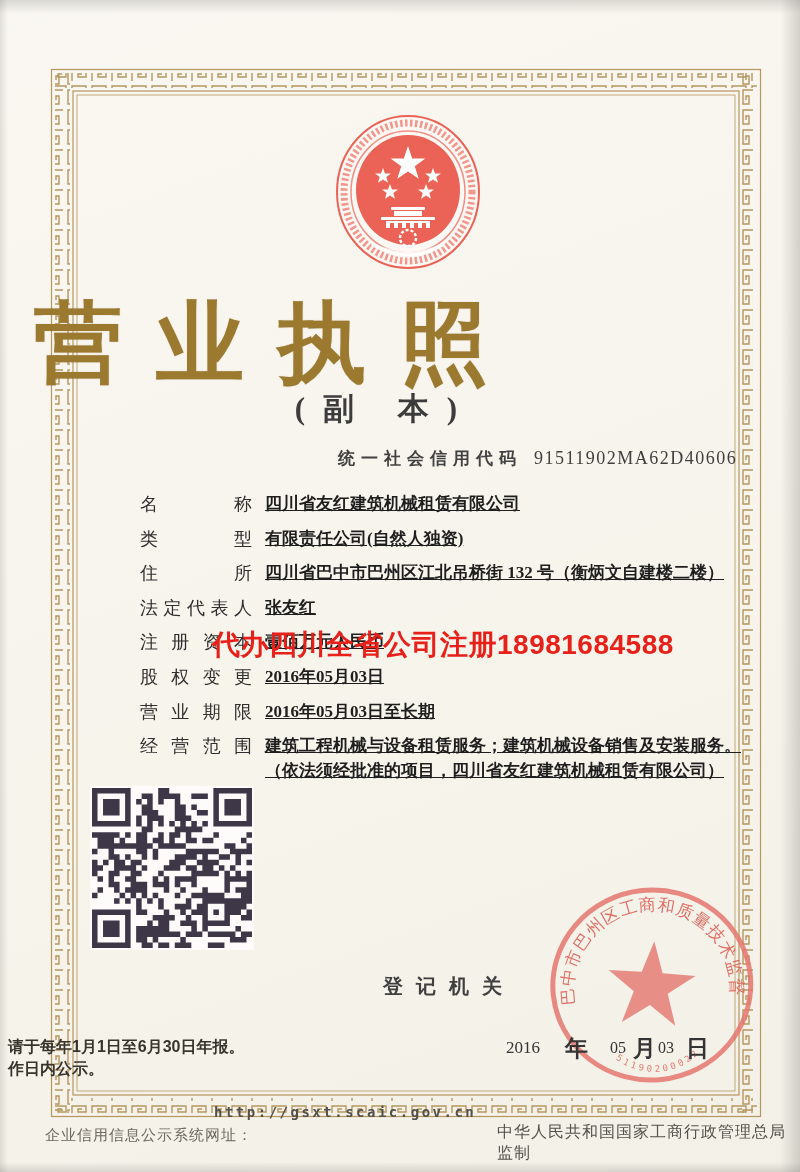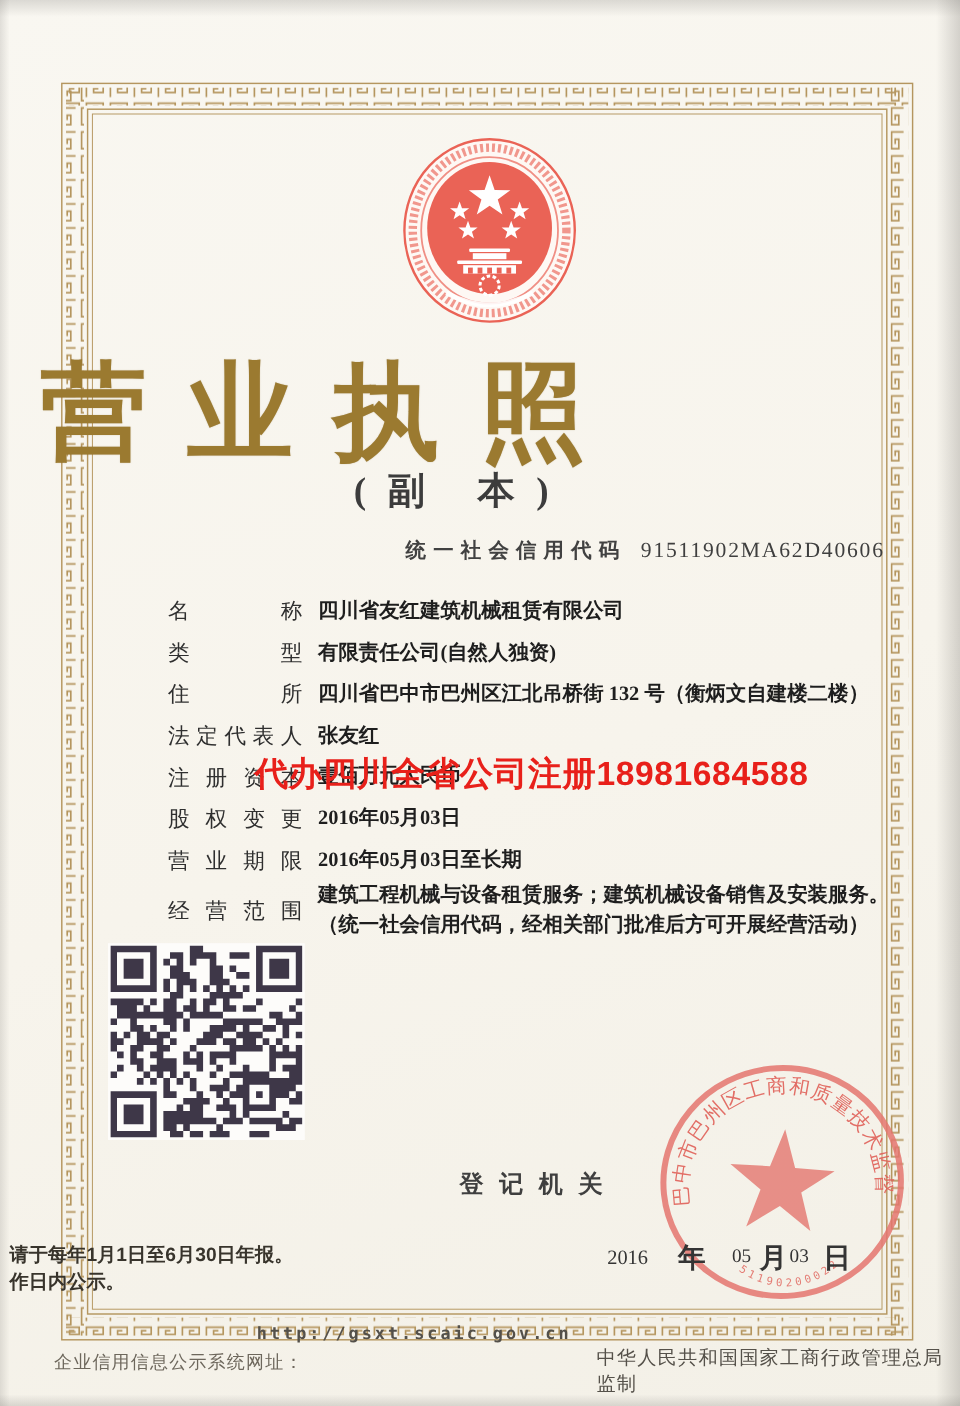--- a/index.html
+++ b/index.html
@@ -36,27 +36,27 @@
   .subtitle {
     position:absolute; top:388px; left:0; width:752px;
     text-align:center; padding-left:18px;
     font-size:31px; font-weight:600; letter-spacing:18px; color:#3c3c3c;
   }
   .codeline { position:absolute; left:338px; top:447px; white-space:nowrap; }
   .codeline .lbl { font-size:17px; font-weight:700; letter-spacing:6px; color:#414141; }
   .codeline .val { font-size:18px; letter-spacing:1.5px; color:#3f3f3f; margin-left:8px; }
 
   .fields { position:absolute; left:140px; top:492px; width:622px; }
-  .frow { display:flex; align-items:center; min-height:34.6px; }
+  .frow { display:flex; align-items:flex-start; min-height:34.6px; }
   .flabel {
     width:112px; flex:0 0 112px; margin-right:13px;
     font-size:18px; color:#2f2f2f; font-weight:500;
     text-align:justify; text-align-last:justify;
   }
-  .fvalue { font-size:17px; font-weight:600; color:#1e1e1e; line-height:1.45; }
+  .fvalue { font-size:17px; font-weight:600; color:#1e1e1e; line-height:1.45;text-decoration:underline; }
   .fvalue .l2 { font-weight:600; }
 
   .watermark {
     position:absolute; left:212px; top:626px; white-space:nowrap;
     font-family:"Liberation Sans", sans-serif;
     font-size:28px; font-weight:700; letter-spacing:0.5px;
     z-index:30;
   }
 
   .qr { position:absolute; left:90px; top:786px; width:164px; height:164px;
@@ -173,21 +173,21 @@
     <div class="fvalue">2016年05月03日</div>
   </div>
   <div class="frow">
     <div class="flabel">营业期限</div>
     <div class="fvalue">2016年05月03日至长期</div>
   </div>
   <div class="frow">
     <div class="flabel">经营范围</div>
     <div class="fvalue">
       <div class="l1">建筑工程机械与设备租赁服务；建筑机械设备销售及安装服务。</div>
-      <div class="l2">（统一社会信用代码，经相关部门批准后方可开展经营活动）</div>
+      <div class="l2">（依法须经批准的项目，四川省友红建筑机械租赁有限公司）</div>
     </div>
   </div>
 </div>
 
 <div class="watermark" style="color: rgb(232, 32, 26);">代办四川全省公司注册18981684588</div>
 
 <div class="qr">
   <svg id="qr-svg" width="160" height="160" viewBox="0 0 162.4 162.4">
       <path d="M0.0 0.0h5.6v5.6h-5.6zM5.6 0.0h5.6v5.6h-5.6zM11.2 0.0h5.6v5.6h-5.6zM16.8 0.0h5.6v5.6h-5.6zM22.4 0.0h5.6v5.6h-5.6zM28.0 0.0h5.6v5.6h-5.6zM33.6 0.0h5.6v5.6h-5.6zM67.2 0.0h5.6v5.6h-5.6zM72.8 0.0h5.6v5.6h-5.6zM123.2 0.0h5.6v5.6h-5.6zM128.8 0.0h5.6v5.6h-5.6zM134.4 0.0h5.6v5.6h-5.6zM140.0 0.0h5.6v5.6h-5.6zM145.6 0.0h5.6v5.6h-5.6zM151.2 0.0h5.6v5.6h-5.6zM156.8 0.0h5.6v5.6h-5.6zM0.0 5.6h5.6v5.6h-5.6zM33.6 5.6h5.6v5.6h-5.6zM50.4 5.6h5.6v5.6h-5.6zM56.0 5.6h5.6v5.6h-5.6zM67.2 5.6h5.6v5.6h-5.6zM72.8 5.6h5.6v5.6h-5.6zM78.4 5.6h5.6v5.6h-5.6zM84.0 5.6h5.6v5.6h-5.6zM100.8 5.6h5.6v5.6h-5.6zM106.4 5.6h5.6v5.6h-5.6zM112.0 5.6h5.6v5.6h-5.6zM123.2 5.6h5.6v5.6h-5.6zM156.8 5.6h5.6v5.6h-5.6zM0.0 11.2h5.6v5.6h-5.6zM11.2 11.2h5.6v5.6h-5.6zM16.8 11.2h5.6v5.6h-5.6zM22.4 11.2h5.6v5.6h-5.6zM33.6 11.2h5.6v5.6h-5.6zM44.8 11.2h5.6v5.6h-5.6zM56.0 11.2h5.6v5.6h-5.6zM67.2 11.2h5.6v5.6h-5.6zM84.0 11.2h5.6v5.6h-5.6zM123.2 11.2h5.6v5.6h-5.6zM134.4 11.2h5.6v5.6h-5.6zM140.0 11.2h5.6v5.6h-5.6zM145.6 11.2h5.6v5.6h-5.6zM156.8 11.2h5.6v5.6h-5.6zM0.0 16.8h5.6v5.6h-5.6zM11.2 16.8h5.6v5.6h-5.6zM16.8 16.8h5.6v5.6h-5.6zM22.4 16.8h5.6v5.6h-5.6zM33.6 16.8h5.6v5.6h-5.6zM50.4 16.8h5.6v5.6h-5.6zM56.0 16.8h5.6v5.6h-5.6zM84.0 16.8h5.6v5.6h-5.6zM89.6 16.8h5.6v5.6h-5.6zM100.8 16.8h5.6v5.6h-5.6zM123.2 16.8h5.6v5.6h-5.6zM134.4 16.8h5.6v5.6h-5.6zM140.0 16.8h5.6v5.6h-5.6zM145.6 16.8h5.6v5.6h-5.6zM156.8 16.8h5.6v5.6h-5.6zM0.0 22.4h5.6v5.6h-5.6zM11.2 22.4h5.6v5.6h-5.6zM16.8 22.4h5.6v5.6h-5.6zM22.4 22.4h5.6v5.6h-5.6zM33.6 22.4h5.6v5.6h-5.6zM50.4 22.4h5.6v5.6h-5.6zM56.0 22.4h5.6v5.6h-5.6zM61.6 22.4h5.6v5.6h-5.6zM84.0 22.4h5.6v5.6h-5.6zM89.6 22.4h5.6v5.6h-5.6zM106.4 22.4h5.6v5.6h-5.6zM112.0 22.4h5.6v5.6h-5.6zM123.2 22.4h5.6v5.6h-5.6zM134.4 22.4h5.6v5.6h-5.6zM140.0 22.4h5.6v5.6h-5.6zM145.6 22.4h5.6v5.6h-5.6zM156.8 22.4h5.6v5.6h-5.6zM0.0 28.0h5.6v5.6h-5.6zM33.6 28.0h5.6v5.6h-5.6zM44.8 28.0h5.6v5.6h-5.6zM56.0 28.0h5.6v5.6h-5.6zM61.6 28.0h5.6v5.6h-5.6zM67.2 28.0h5.6v5.6h-5.6zM84.0 28.0h5.6v5.6h-5.6zM89.6 28.0h5.6v5.6h-5.6zM95.2 28.0h5.6v5.6h-5.6zM123.2 28.0h5.6v5.6h-5.6zM156.8 28.0h5.6v5.6h-5.6zM0.0 33.6h5.6v5.6h-5.6zM5.6 33.6h5.6v5.6h-5.6zM11.2 33.6h5.6v5.6h-5.6zM16.8 33.6h5.6v5.6h-5.6zM22.4 33.6h5.6v5.6h-5.6zM28.0 33.6h5.6v5.6h-5.6zM33.6 33.6h5.6v5.6h-5.6zM44.8 33.6h5.6v5.6h-5.6zM56.0 33.6h5.6v5.6h-5.6zM67.2 33.6h5.6v5.6h-5.6zM78.4 33.6h5.6v5.6h-5.6zM89.6 33.6h5.6v5.6h-5.6zM100.8 33.6h5.6v5.6h-5.6zM112.0 33.6h5.6v5.6h-5.6zM123.2 33.6h5.6v5.6h-5.6zM128.8 33.6h5.6v5.6h-5.6zM134.4 33.6h5.6v5.6h-5.6zM140.0 33.6h5.6v5.6h-5.6zM145.6 33.6h5.6v5.6h-5.6zM151.2 33.6h5.6v5.6h-5.6zM156.8 33.6h5.6v5.6h-5.6zM50.4 39.2h5.6v5.6h-5.6zM56.0 39.2h5.6v5.6h-5.6zM84.0 39.2h5.6v5.6h-5.6zM89.6 39.2h5.6v5.6h-5.6zM95.2 39.2h5.6v5.6h-5.6zM100.8 39.2h5.6v5.6h-5.6zM106.4 39.2h5.6v5.6h-5.6zM0.0 44.8h5.6v5.6h-5.6zM5.6 44.8h5.6v5.6h-5.6zM11.2 44.8h5.6v5.6h-5.6zM16.8 44.8h5.6v5.6h-5.6zM22.4 44.8h5.6v5.6h-5.6zM33.6 44.8h5.6v5.6h-5.6zM44.8 44.8h5.6v5.6h-5.6zM50.4 44.8h5.6v5.6h-5.6zM67.2 44.8h5.6v5.6h-5.6zM78.4 44.8h5.6v5.6h-5.6zM84.0 44.8h5.6v5.6h-5.6zM95.2 44.8h5.6v5.6h-5.6zM123.2 44.8h5.6v5.6h-5.6zM156.8 44.8h5.6v5.6h-5.6zM5.6 50.4h5.6v5.6h-5.6zM11.2 50.4h5.6v5.6h-5.6zM16.8 50.4h5.6v5.6h-5.6zM28.0 50.4h5.6v5.6h-5.6zM44.8 50.4h5.6v5.6h-5.6zM50.4 50.4h5.6v5.6h-5.6zM61.6 50.4h5.6v5.6h-5.6zM67.2 50.4h5.6v5.6h-5.6zM78.4 50.4h5.6v5.6h-5.6zM95.2 50.4h5.6v5.6h-5.6zM100.8 50.4h5.6v5.6h-5.6zM112.0 50.4h5.6v5.6h-5.6zM117.6 50.4h5.6v5.6h-5.6zM151.2 50.4h5.6v5.6h-5.6zM5.6 56.0h5.6v5.6h-5.6zM11.2 56.0h5.6v5.6h-5.6zM16.8 56.0h5.6v5.6h-5.6zM22.4 56.0h5.6v5.6h-5.6zM28.0 56.0h5.6v5.6h-5.6zM33.6 56.0h5.6v5.6h-5.6zM39.2 56.0h5.6v5.6h-5.6zM44.8 56.0h5.6v5.6h-5.6zM50.4 56.0h5.6v5.6h-5.6zM56.0 56.0h5.6v5.6h-5.6zM67.2 56.0h5.6v5.6h-5.6zM72.8 56.0h5.6v5.6h-5.6zM78.4 56.0h5.6v5.6h-5.6zM84.0 56.0h5.6v5.6h-5.6zM89.6 56.0h5.6v5.6h-5.6zM134.4 56.0h5.6v5.6h-5.6zM140.0 56.0h5.6v5.6h-5.6zM156.8 56.0h5.6v5.6h-5.6zM0.0 61.6h5.6v5.6h-5.6zM16.8 61.6h5.6v5.6h-5.6zM44.8 61.6h5.6v5.6h-5.6zM50.4 61.6h5.6v5.6h-5.6zM61.6 61.6h5.6v5.6h-5.6zM95.2 61.6h5.6v5.6h-5.6zM100.8 61.6h5.6v5.6h-5.6zM106.4 61.6h5.6v5.6h-5.6zM112.0 61.6h5.6v5.6h-5.6zM117.6 61.6h5.6v5.6h-5.6zM123.2 61.6h5.6v5.6h-5.6zM140.0 61.6h5.6v5.6h-5.6zM145.6 61.6h5.6v5.6h-5.6zM151.2 61.6h5.6v5.6h-5.6zM156.8 61.6h5.6v5.6h-5.6zM16.8 67.2h5.6v5.6h-5.6zM22.4 67.2h5.6v5.6h-5.6zM33.6 67.2h5.6v5.6h-5.6zM50.4 67.2h5.6v5.6h-5.6zM61.6 67.2h5.6v5.6h-5.6zM84.0 67.2h5.6v5.6h-5.6zM89.6 67.2h5.6v5.6h-5.6zM95.2 67.2h5.6v5.6h-5.6zM100.8 67.2h5.6v5.6h-5.6zM112.0 67.2h5.6v5.6h-5.6zM128.8 67.2h5.6v5.6h-5.6zM134.4 67.2h5.6v5.6h-5.6zM145.6 67.2h5.6v5.6h-5.6zM0.0 72.8h5.6v5.6h-5.6zM11.2 72.8h5.6v5.6h-5.6zM22.4 72.8h5.6v5.6h-5.6zM28.0 72.8h5.6v5.6h-5.6zM39.2 72.8h5.6v5.6h-5.6zM44.8 72.8h5.6v5.6h-5.6zM78.4 72.8h5.6v5.6h-5.6zM84.0 72.8h5.6v5.6h-5.6zM89.6 72.8h5.6v5.6h-5.6zM106.4 72.8h5.6v5.6h-5.6zM112.0 72.8h5.6v5.6h-5.6zM117.6 72.8h5.6v5.6h-5.6zM123.2 72.8h5.6v5.6h-5.6zM145.6 72.8h5.6v5.6h-5.6zM156.8 72.8h5.6v5.6h-5.6zM0.0 78.4h5.6v5.6h-5.6zM5.6 78.4h5.6v5.6h-5.6zM22.4 78.4h5.6v5.6h-5.6zM28.0 78.4h5.6v5.6h-5.6zM33.6 78.4h5.6v5.6h-5.6zM39.2 78.4h5.6v5.6h-5.6zM50.4 78.4h5.6v5.6h-5.6zM72.8 78.4h5.6v5.6h-5.6zM78.4 78.4h5.6v5.6h-5.6zM84.0 78.4h5.6v5.6h-5.6zM95.2 78.4h5.6v5.6h-5.6zM100.8 78.4h5.6v5.6h-5.6zM112.0 78.4h5.6v5.6h-5.6zM117.6 78.4h5.6v5.6h-5.6zM128.8 78.4h5.6v5.6h-5.6zM140.0 78.4h5.6v5.6h-5.6zM0.0 84.0h5.6v5.6h-5.6zM16.8 84.0h5.6v5.6h-5.6zM22.4 84.0h5.6v5.6h-5.6zM39.2 84.0h5.6v5.6h-5.6zM44.8 84.0h5.6v5.6h-5.6zM67.2 84.0h5.6v5.6h-5.6zM100.8 84.0h5.6v5.6h-5.6zM106.4 84.0h5.6v5.6h-5.6zM112.0 84.0h5.6v5.6h-5.6zM117.6 84.0h5.6v5.6h-5.6zM123.2 84.0h5.6v5.6h-5.6zM134.4 84.0h5.6v5.6h-5.6zM145.6 84.0h5.6v5.6h-5.6zM156.8 84.0h5.6v5.6h-5.6zM5.6 89.6h5.6v5.6h-5.6zM16.8 89.6h5.6v5.6h-5.6zM33.6 89.6h5.6v5.6h-5.6zM39.2 89.6h5.6v5.6h-5.6zM61.6 89.6h5.6v5.6h-5.6zM72.8 89.6h5.6v5.6h-5.6zM84.0 89.6h5.6v5.6h-5.6zM89.6 89.6h5.6v5.6h-5.6zM95.2 89.6h5.6v5.6h-5.6zM100.8 89.6h5.6v5.6h-5.6zM134.4 89.6h5.6v5.6h-5.6zM140.0 89.6h5.6v5.6h-5.6zM145.6 89.6h5.6v5.6h-5.6zM151.2 89.6h5.6v5.6h-5.6zM156.8 89.6h5.6v5.6h-5.6zM16.8 95.2h5.6v5.6h-5.6zM22.4 95.2h5.6v5.6h-5.6zM39.2 95.2h5.6v5.6h-5.6zM44.8 95.2h5.6v5.6h-5.6zM50.4 95.2h5.6v5.6h-5.6zM61.6 95.2h5.6v5.6h-5.6zM67.2 95.2h5.6v5.6h-5.6zM72.8 95.2h5.6v5.6h-5.6zM84.0 95.2h5.6v5.6h-5.6zM100.8 95.2h5.6v5.6h-5.6zM134.4 95.2h5.6v5.6h-5.6zM156.8 95.2h5.6v5.6h-5.6zM5.6 100.8h5.6v5.6h-5.6zM22.4 100.8h5.6v5.6h-5.6zM33.6 100.8h5.6v5.6h-5.6zM39.2 100.8h5.6v5.6h-5.6zM44.8 100.8h5.6v5.6h-5.6zM50.4 100.8h5.6v5.6h-5.6zM72.8 100.8h5.6v5.6h-5.6zM89.6 100.8h5.6v5.6h-5.6zM112.0 100.8h5.6v5.6h-5.6zM134.4 100.8h5.6v5.6h-5.6zM145.6 100.8h5.6v5.6h-5.6zM151.2 100.8h5.6v5.6h-5.6zM156.8 100.8h5.6v5.6h-5.6zM0.0 106.4h5.6v5.6h-5.6zM28.0 106.4h5.6v5.6h-5.6zM39.2 106.4h5.6v5.6h-5.6zM50.4 106.4h5.6v5.6h-5.6zM61.6 106.4h5.6v5.6h-5.6zM84.0 106.4h5.6v5.6h-5.6zM100.8 106.4h5.6v5.6h-5.6zM106.4 106.4h5.6v5.6h-5.6zM112.0 106.4h5.6v5.6h-5.6zM117.6 106.4h5.6v5.6h-5.6zM123.2 106.4h5.6v5.6h-5.6zM128.8 106.4h5.6v5.6h-5.6zM151.2 106.4h5.6v5.6h-5.6zM156.8 106.4h5.6v5.6h-5.6zM22.4 112.0h5.6v5.6h-5.6zM33.6 112.0h5.6v5.6h-5.6zM44.8 112.0h5.6v5.6h-5.6zM56.0 112.0h5.6v5.6h-5.6zM67.2 112.0h5.6v5.6h-5.6zM95.2 112.0h5.6v5.6h-5.6zM112.0 112.0h5.6v5.6h-5.6zM117.6 112.0h5.6v5.6h-5.6zM123.2 112.0h5.6v5.6h-5.6zM128.8 112.0h5.6v5.6h-5.6zM134.4 112.0h5.6v5.6h-5.6zM140.0 112.0h5.6v5.6h-5.6zM145.6 112.0h5.6v5.6h-5.6zM151.2 112.0h5.6v5.6h-5.6zM156.8 112.0h5.6v5.6h-5.6zM44.8 117.6h5.6v5.6h-5.6zM67.2 117.6h5.6v5.6h-5.6zM84.0 117.6h5.6v5.6h-5.6zM89.6 117.6h5.6v5.6h-5.6zM95.2 117.6h5.6v5.6h-5.6zM106.4 117.6h5.6v5.6h-5.6zM112.0 117.6h5.6v5.6h-5.6zM134.4 117.6h5.6v5.6h-5.6zM140.0 117.6h5.6v5.6h-5.6zM145.6 117.6h5.6v5.6h-5.6zM151.2 117.6h5.6v5.6h-5.6zM0.0 123.2h5.6v5.6h-5.6zM5.6 123.2h5.6v5.6h-5.6zM11.2 123.2h5.6v5.6h-5.6zM16.8 123.2h5.6v5.6h-5.6zM22.4 123.2h5.6v5.6h-5.6zM28.0 123.2h5.6v5.6h-5.6zM33.6 123.2h5.6v5.6h-5.6zM44.8 123.2h5.6v5.6h-5.6zM50.4 123.2h5.6v5.6h-5.6zM72.8 123.2h5.6v5.6h-5.6zM89.6 123.2h5.6v5.6h-5.6zM100.8 123.2h5.6v5.6h-5.6zM106.4 123.2h5.6v5.6h-5.6zM112.0 123.2h5.6v5.6h-5.6zM123.2 123.2h5.6v5.6h-5.6zM134.4 123.2h5.6v5.6h-5.6zM140.0 123.2h5.6v5.6h-5.6zM145.6 123.2h5.6v5.6h-5.6zM156.8 123.2h5.6v5.6h-5.6zM0.0 128.8h5.6v5.6h-5.6zM33.6 128.8h5.6v5.6h-5.6zM61.6 128.8h5.6v5.6h-5.6zM67.2 128.8h5.6v5.6h-5.6zM72.8 128.8h5.6v5.6h-5.6zM78.4 128.8h5.6v5.6h-5.6zM95.2 128.8h5.6v5.6h-5.6zM112.0 128.8h5.6v5.6h-5.6zM134.4 128.8h5.6v5.6h-5.6zM151.2 128.8h5.6v5.6h-5.6zM156.8 128.8h5.6v5.6h-5.6zM0.0 134.4h5.6v5.6h-5.6zM11.2 134.4h5.6v5.6h-5.6zM16.8 134.4h5.6v5.6h-5.6zM22.4 134.4h5.6v5.6h-5.6zM33.6 134.4h5.6v5.6h-5.6zM56.0 134.4h5.6v5.6h-5.6zM67.2 134.4h5.6v5.6h-5.6zM72.8 134.4h5.6v5.6h-5.6zM89.6 134.4h5.6v5.6h-5.6zM95.2 134.4h5.6v5.6h-5.6zM100.8 134.4h5.6v5.6h-5.6zM112.0 134.4h5.6v5.6h-5.6zM117.6 134.4h5.6v5.6h-5.6zM123.2 134.4h5.6v5.6h-5.6zM128.8 134.4h5.6v5.6h-5.6zM134.4 134.4h5.6v5.6h-5.6zM0.0 140.0h5.6v5.6h-5.6zM11.2 140.0h5.6v5.6h-5.6zM16.8 140.0h5.6v5.6h-5.6zM22.4 140.0h5.6v5.6h-5.6zM33.6 140.0h5.6v5.6h-5.6zM44.8 140.0h5.6v5.6h-5.6zM50.4 140.0h5.6v5.6h-5.6zM56.0 140.0h5.6v5.6h-5.6zM61.6 140.0h5.6v5.6h-5.6zM67.2 140.0h5.6v5.6h-5.6zM72.8 140.0h5.6v5.6h-5.6zM100.8 140.0h5.6v5.6h-5.6zM112.0 140.0h5.6v5.6h-5.6zM145.6 140.0h5.6v5.6h-5.6zM0.0 145.6h5.6v5.6h-5.6zM11.2 145.6h5.6v5.6h-5.6zM16.8 145.6h5.6v5.6h-5.6zM22.4 145.6h5.6v5.6h-5.6zM33.6 145.6h5.6v5.6h-5.6zM44.8 145.6h5.6v5.6h-5.6zM50.4 145.6h5.6v5.6h-5.6zM56.0 145.6h5.6v5.6h-5.6zM61.6 145.6h5.6v5.6h-5.6zM67.2 145.6h5.6v5.6h-5.6zM72.8 145.6h5.6v5.6h-5.6zM78.4 145.6h5.6v5.6h-5.6zM84.0 145.6h5.6v5.6h-5.6zM95.2 145.6h5.6v5.6h-5.6zM100.8 145.6h5.6v5.6h-5.6zM106.4 145.6h5.6v5.6h-5.6zM117.6 145.6h5.6v5.6h-5.6zM123.2 145.6h5.6v5.6h-5.6zM128.8 145.6h5.6v5.6h-5.6zM134.4 145.6h5.6v5.6h-5.6zM140.0 145.6h5.6v5.6h-5.6zM151.2 145.6h5.6v5.6h-5.6zM156.8 145.6h5.6v5.6h-5.6zM0.0 151.2h5.6v5.6h-5.6zM33.6 151.2h5.6v5.6h-5.6zM44.8 151.2h5.6v5.6h-5.6zM50.4 151.2h5.6v5.6h-5.6zM61.6 151.2h5.6v5.6h-5.6zM89.6 151.2h5.6v5.6h-5.6zM140.0 151.2h5.6v5.6h-5.6zM145.6 151.2h5.6v5.6h-5.6zM151.2 151.2h5.6v5.6h-5.6zM0.0 156.8h5.6v5.6h-5.6zM5.6 156.8h5.6v5.6h-5.6zM11.2 156.8h5.6v5.6h-5.6zM16.8 156.8h5.6v5.6h-5.6zM22.4 156.8h5.6v5.6h-5.6zM28.0 156.8h5.6v5.6h-5.6zM33.6 156.8h5.6v5.6h-5.6zM50.4 156.8h5.6v5.6h-5.6zM56.0 156.8h5.6v5.6h-5.6zM67.2 156.8h5.6v5.6h-5.6zM72.8 156.8h5.6v5.6h-5.6zM84.0 156.8h5.6v5.6h-5.6zM89.6 156.8h5.6v5.6h-5.6zM95.2 156.8h5.6v5.6h-5.6zM117.6 156.8h5.6v5.6h-5.6zM123.2 156.8h5.6v5.6h-5.6zM128.8 156.8h5.6v5.6h-5.6z" fill="#3e3748"></path>
     </svg>

